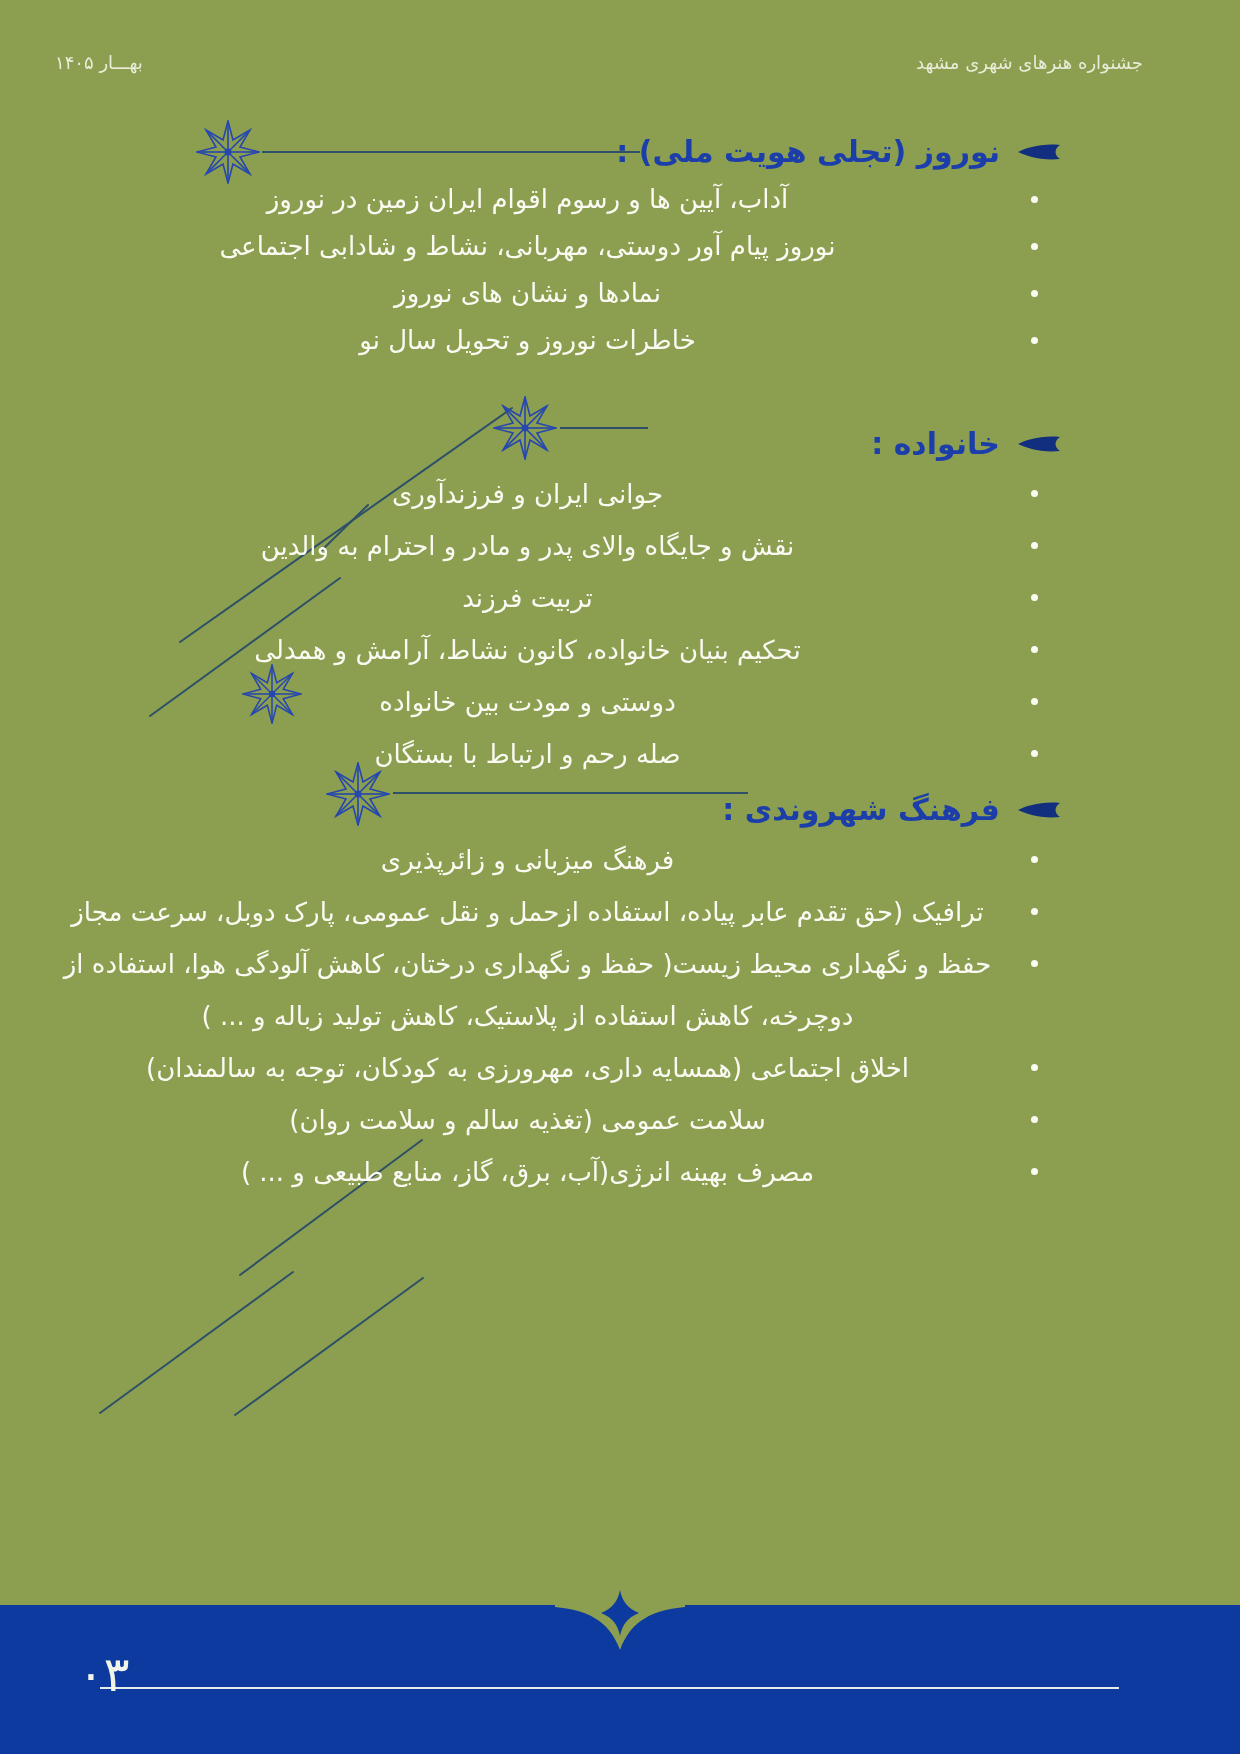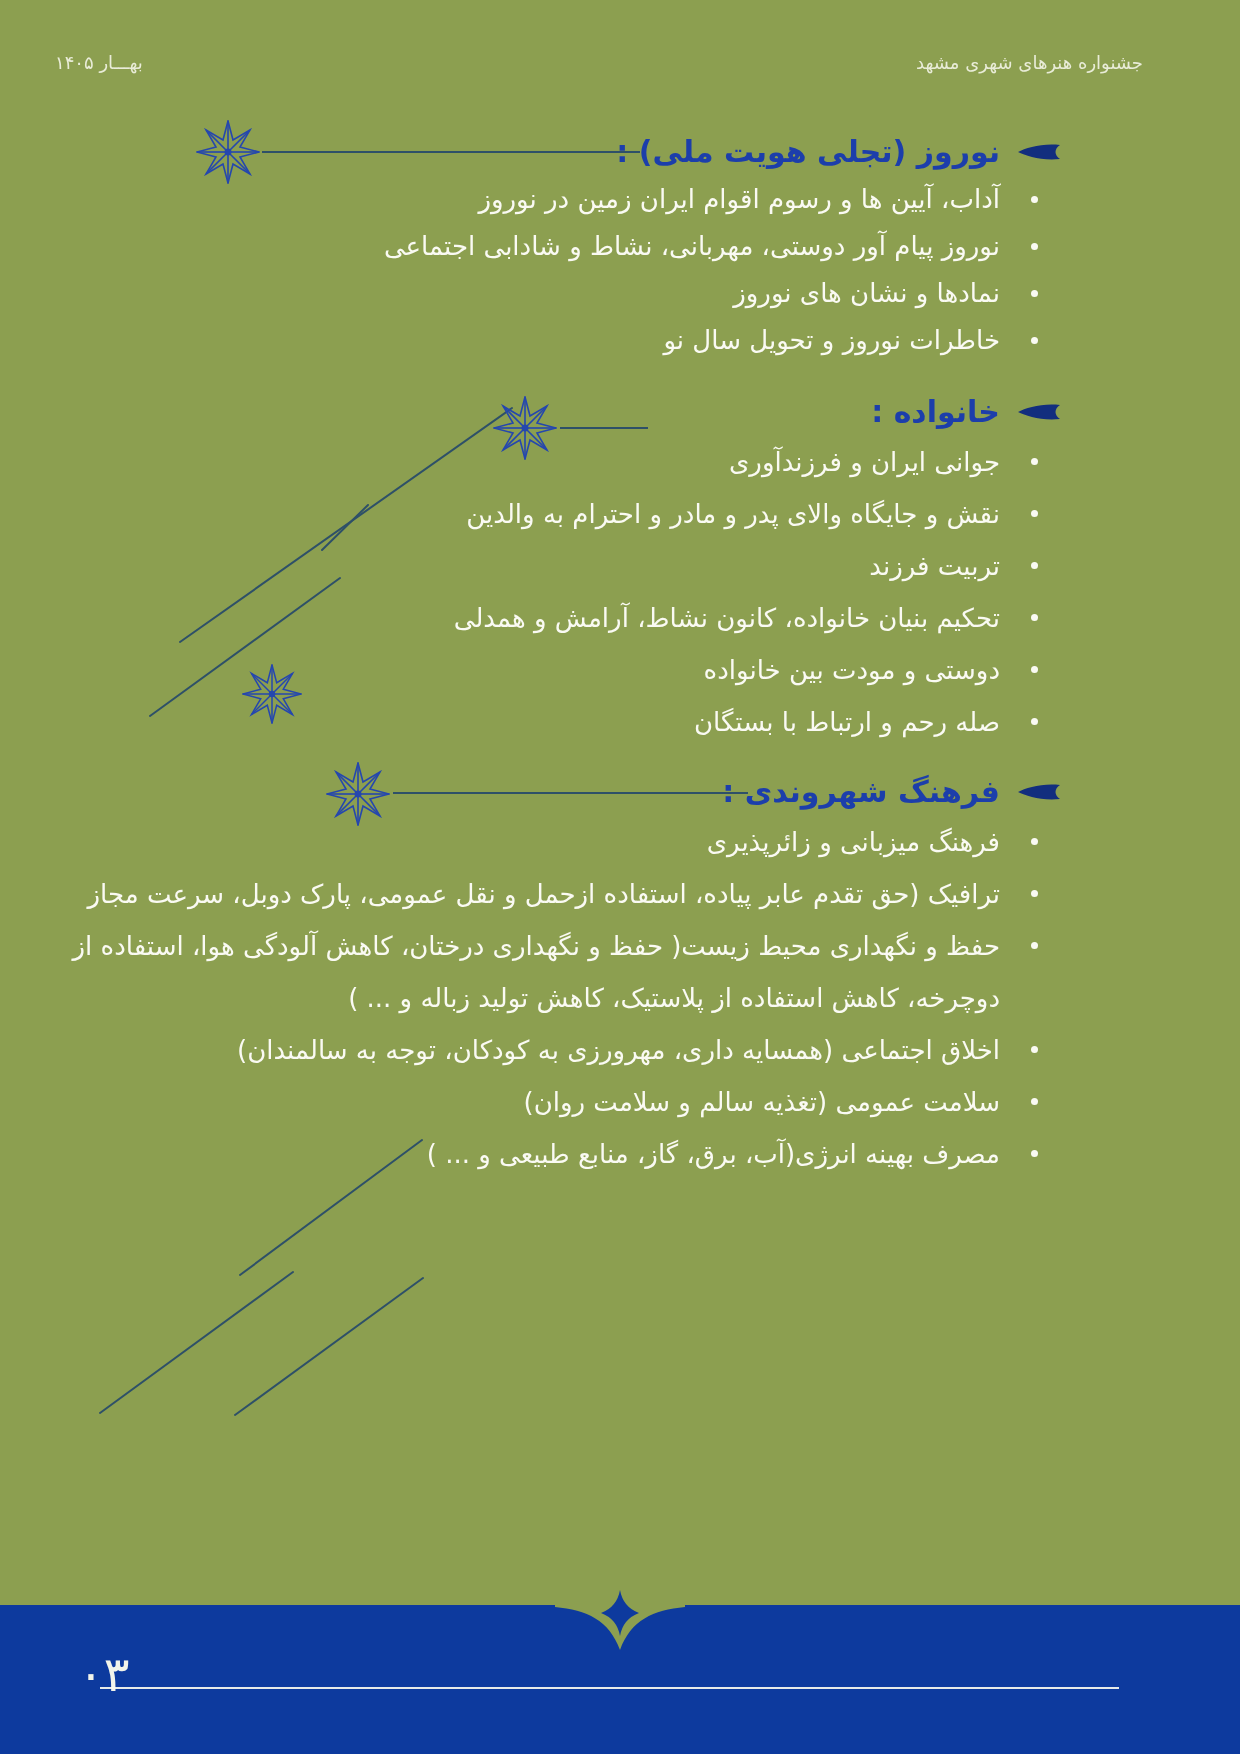--- a/index.html
+++ b/index.html
@@ -15,24 +15,24 @@
   .hdr-left{left:55px;}
   .hdr-right{right:97px;}
 
   
   .content{position:absolute;top:128px;left:55px;right:180px;}
   .row{position:relative;direction:rtl;}
   .row-h{height:48px;line-height:48px;}
   .row-b{position:relative;}
   .sec1 .row-b{height:47px;line-height:47px;}
   .sec2 .row-b,.sec3 .row-b{height:52px;line-height:52px;}
-  .sec2 .row-h{margin-top:24px;}
-  .sec3 .row-h{margin-top:20px;}
+  .sec2 .row-h{margin-top:56px;}
+  .sec3 .row-h{margin-top:6px;}
   .htxt{display:block;padding-right:60px;text-align:right;font-size:30px;font-weight:bold;color:#1C3EAB;white-space:nowrap;}
-  .btxt{display:block;padding-right:60px;text-align:right;font-size:26px;color:#FAFAF3;white-space:nowrap;}
+  .btxt{display:block;padding-right:60px;text-align:center;font-size:26px;color:#FAFAF3;white-space:nowrap;}
   .dot{position:absolute;right:22px;top:50%;margin-top:-4px;width:7px;height:7px;border-radius:50%;background:#FAFAF3;}
   .leaf{position:absolute;right:0;top:50%;margin-top:-9px;width:42px;height:18px;}
 
   
   .star{position:absolute;}
   .hline{position:absolute;height:2px;background:#2E5068;}
   .deco-svg{position:absolute;inset:0;pointer-events:none;}
 
   
   .band{position:absolute;left:0;right:0;top:1605px;height:149px;background:#0D3A9E;}

